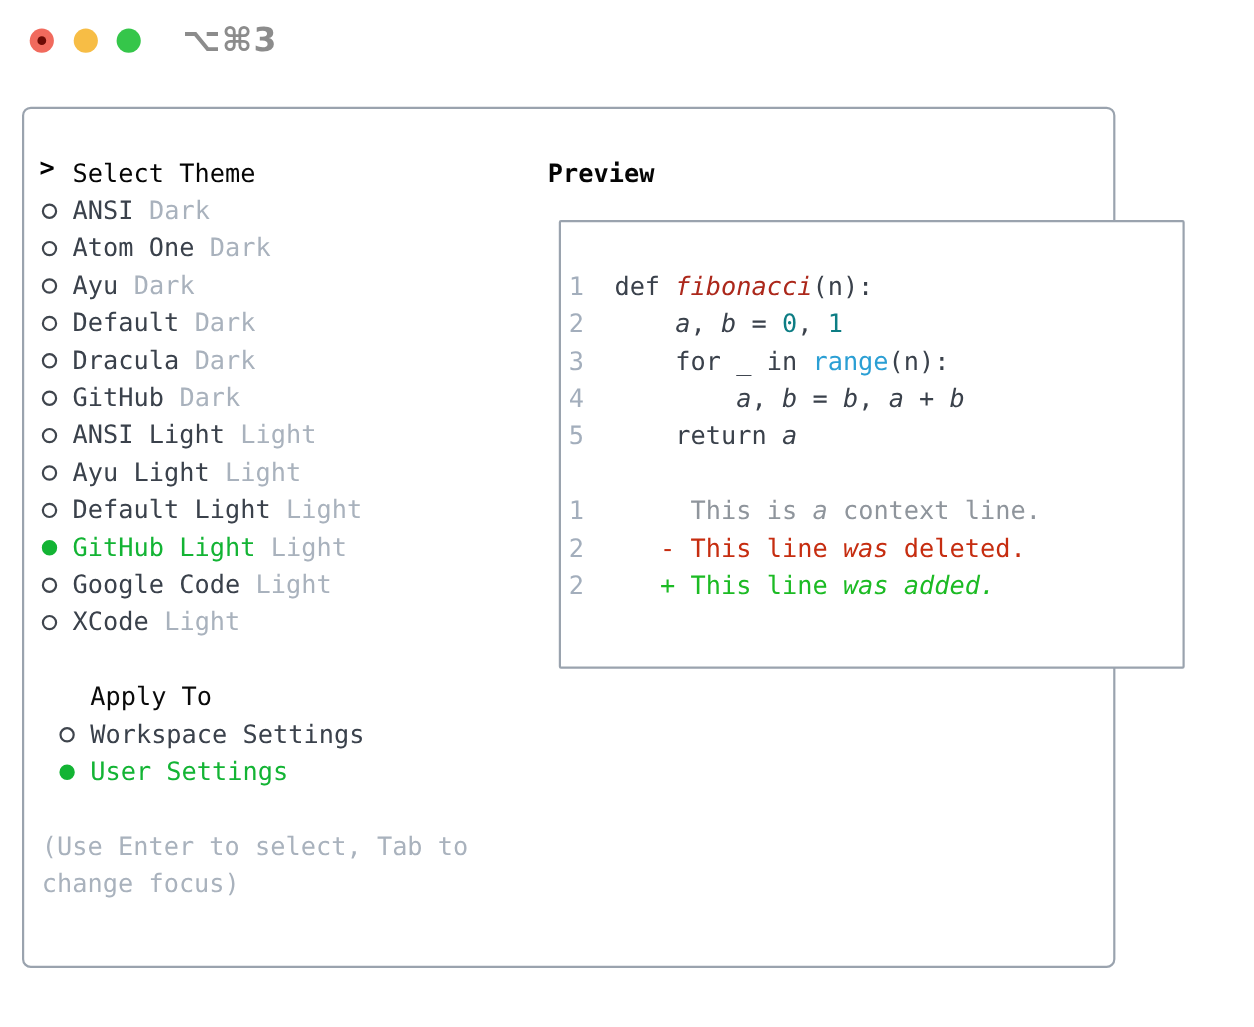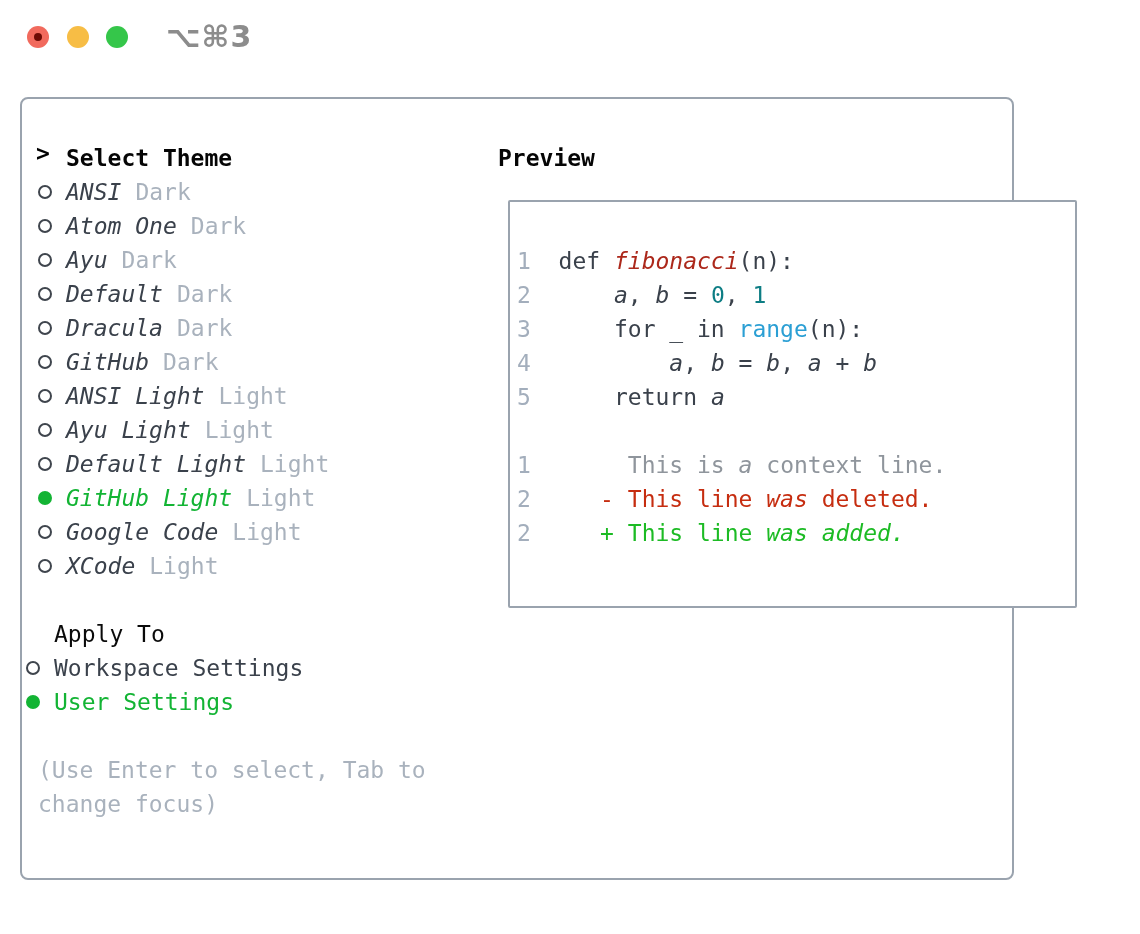--- a/index.html
+++ b/index.html
@@ -24,26 +24,26 @@
   .mono { font-size:23px; line-height:34px; }
 
   
   .theme-block { position:absolute; left:16px; top:42px; }
   .row { display:flex; align-items:center; height:34px; white-space:pre; }
   .marker-cell { width:14px; height:14px; margin-right:14px; flex:0 0 14px; position:relative; }
   .radio { position:absolute; left:0; top:0; width:14px; height:14px; border-radius:50%;
            border:2px solid #3f454d; background:transparent; }
   .radio.filled { background:var(--c-accent-green,#13b434); border-color:var(--c-accent-green,#13b434); }
   .prompt-char { font-weight:bold; color:#000; font-size:23px; line-height:14px; position:absolute; left:-2px; top:-5px; }
-  .hdr { font-weight:bold; color:#050505; }
-  .t-name { color:var(--c-text-dark,#3a414b);font-style:italic; }
+  .hdr { font-weight:normal; color:#050505; }
+  .t-name { color:var(--c-text-dark,#3a414b); }
   .t-name.sel { color:var(--c-accent-green,#13b434); }
   .t-variant { color:var(--c-muted,#a9b2bd); margin-left:14px; }
 
-  .apply-block { position:absolute; left:4px; top:518px; }
+  .apply-block { position:absolute; left:32px; top:518px; }
   .apply-title { padding-left:28px; color:#0a0a0a; }
   .a-label { color:var(--c-text-dark,#3a414b); }
   .a-label.sel { color:var(--c-accent-green,#13b434); }
 
   .help-block { position:absolute; left:16px; top:654px; color:var(--c-muted,#a9b2bd); }
 
   
   .preview-title { position:absolute; left:476px; top:42px; font-weight:bold; color:#050505; }
   .preview-box { position:absolute; left:486px; top:101px; width:569px; height:408px;
                  border:2px solid var(--c-panel-border,#9aa3ae); border-radius:2px; background:#fff;

